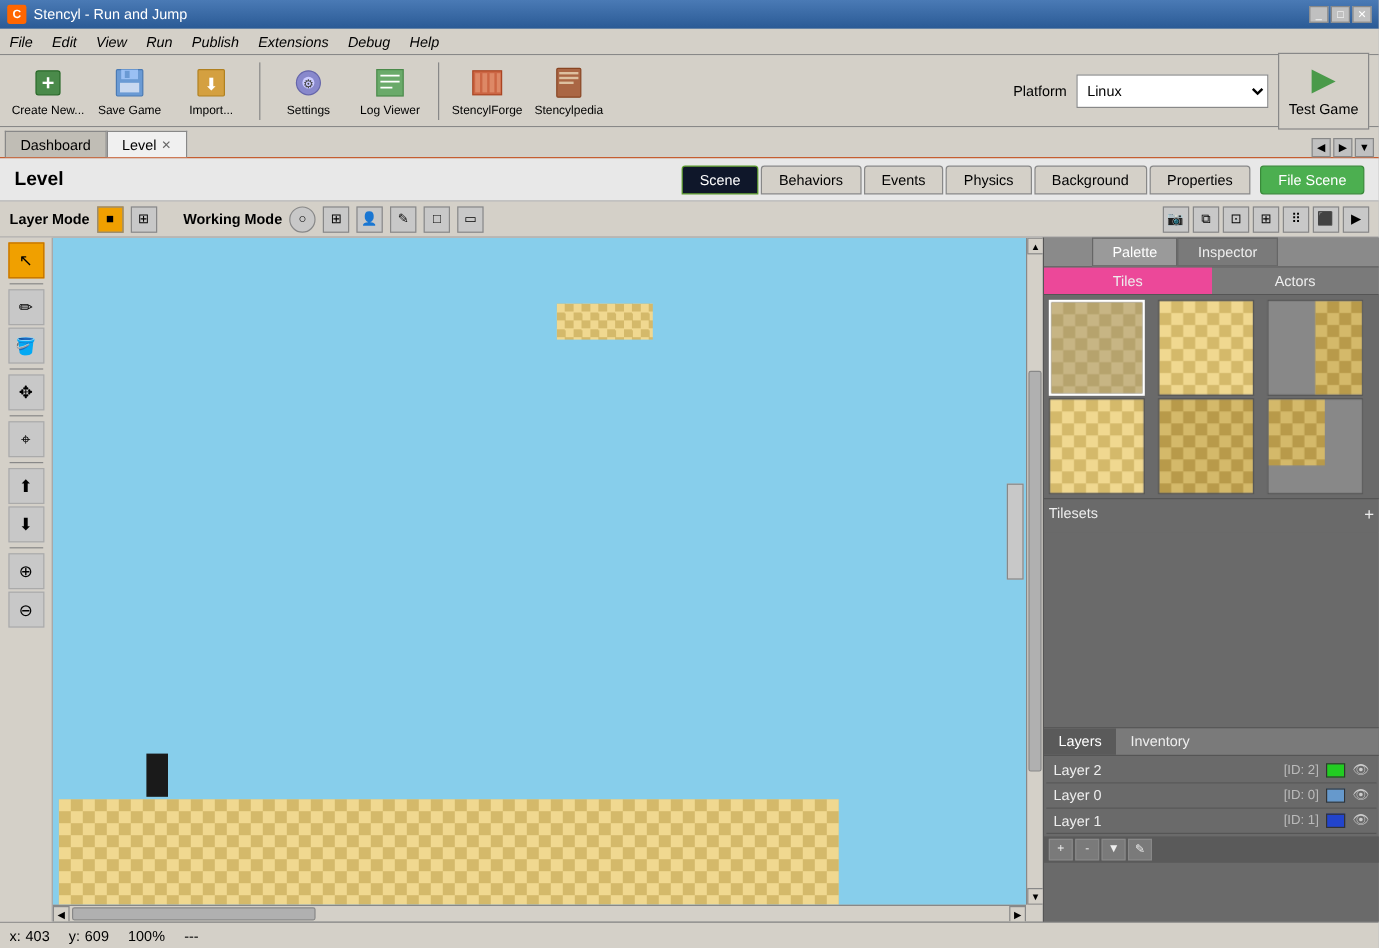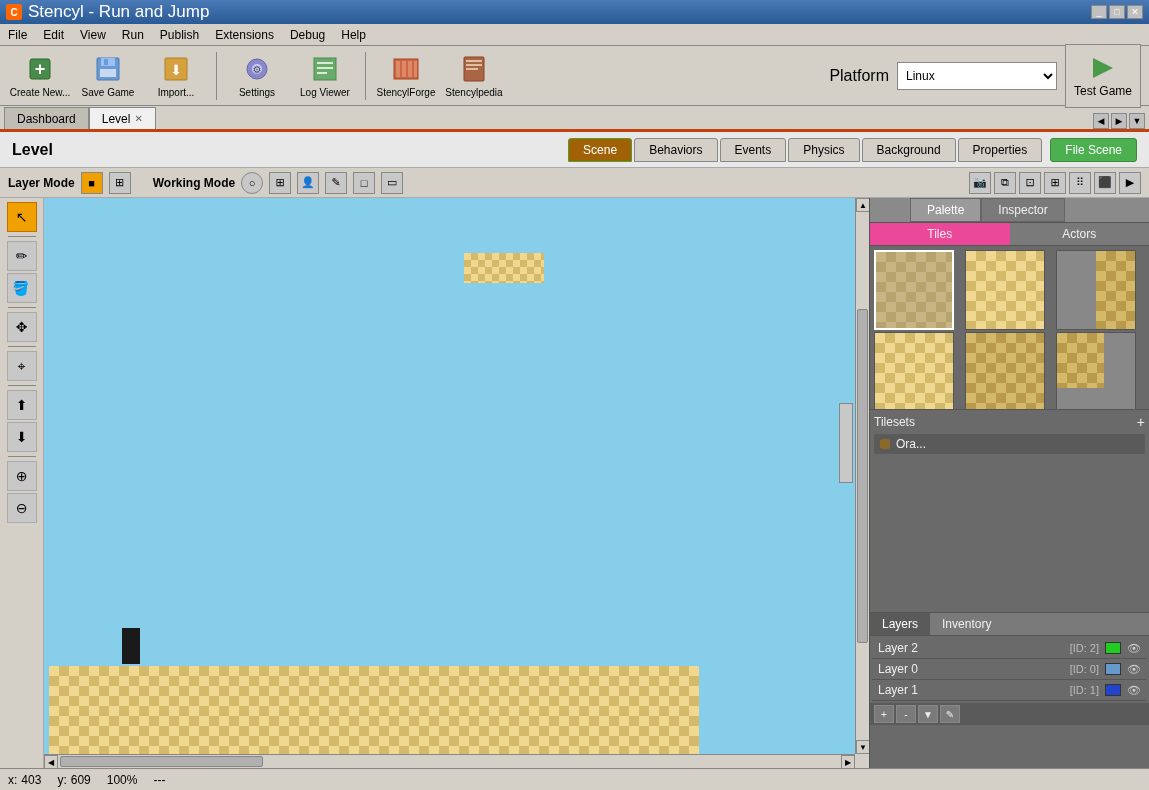--- a/index.html
+++ b/index.html
@@ -9,33 +9,33 @@
     #titlebar {
       background: linear-gradient(to bottom, #4a7ab5, #2a5a95);
       color: white;
       height: 24px;
       display: flex;
       align-items: center;
       padding: 0 6px;
       gap: 6px;
     }
     #titlebar-icon { width: 16px; height: 16px; background: #ff6600; border-radius: 2px; display: flex; align-items: center; justify-content: center; color: white; font-size: 10px; font-weight: bold; }
-    #titlebar-title { flex: 1; font-size: 17px; }
+    #titlebar-title { flex: 1; font-size: 12px; }
     #titlebar-controls { display: flex; gap: 2px; }
     .title-btn { width: 16px; height: 14px; background: #c0c0c0; border: 1px solid #888; font-size: 9px; display: flex; align-items: center; justify-content: center; cursor: pointer; }
 
     
     #menubar {
       background: #d4d0c8;
       height: 22px;
       display: flex;
       align-items: center;
       border-bottom: 1px solid #888;
     }
-    .menu-item { padding: 2px 8px; font-size: 12px; cursor: pointer; height: 18px; display: flex; align-items: center; }
+    .menu-item { padding: 2px 8px; font-size: 12px; cursor: pointer; height: 18px; display: flex; align-items: center; font-style: italic; }
 
     
     #toolbar {
       background: #d4d0c8;
       height: 60px;
       display: flex;
       align-items: center;
       padding: 4px 8px;
       gap: 4px;
       border-bottom: 1px solid #888;
@@ -62,21 +62,21 @@
       gap: 8px;
     }
     #platform-select {
       height: 28px;
       width: 160px;
       background: white;
       border: 1px solid #888;
       padding: 2px 4px;
       font-size: 12px;
     }
-    #platform-label { font-size: 16px; }
+    #platform-label { font-size: 12px; }
     #test-game-btn {
       background: #d4d0c8;
       border: 1px solid #888;
       padding: 4px 8px;
       cursor: pointer;
       font-size: 12px;
       height: 64px;
       display: flex;
       flex-direction: column;
       align-items: center;
@@ -84,21 +84,21 @@
       gap: 2px;
     }
 
     
     #tabbar {
       background: #d4d0c8;
       height: 26px;
       display: flex;
       align-items: flex-end;
       padding: 0 4px;
-      border-bottom: 3px solid #c2410c;
+      border-bottom: 1px solid #c2410c;
     }
     .tab {
       padding: 3px 12px;
       border: 1px solid #888;
       border-bottom: none;
       background: #c0bdb5;
       cursor: pointer;
       font-size: 12px;
       height: 22px;
       display: flex;
@@ -122,21 +122,21 @@
     #level-title { font-size: 16px; font-weight: bold; flex: 1; }
     #level-tabs { display: flex; gap: 2px; }
     .level-tab {
       padding: 4px 14px;
       border: 1px solid #888;
       background: #d4d0c8;
       cursor: pointer;
       font-size: 12px;
       border-radius: 3px 3px 0 0;
     }
-    .level-tab.active { background: #a16207; color: white; border-color: #5a9a2a; }
+    .level-tab.active { background: #0f172a; color: white; border-color: #5a9a2a; }
     #test-scene-btn {
       margin-left: 8px;
       background: #4caf50;
       color: white;
       border: 1px solid #3a8a3a;
       padding: 4px 14px;
       cursor: pointer;
       font-size: 12px;
       border-radius: 3px;
     }
@@ -712,26 +712,20 @@
         <div class="tile-checker-dark" style="width:60%;height:70%;"></div>
       </div>
 
     </div>
 
     <div id="tilesets-section">
       <div id="tilesets-header">
         <span>Tilesets</span>
         <span class="tileset-add-btn">+</span>
       </div>
-      <div id="tilesets-list">
-        <div class="tileset-item">
-          <div class="tileset-dot"></div>
-          <span>Ora...</span>
-        </div>
-      </div>
     </div>
 
     <div style="flex:1;background:#6a6a6a;"></div>
 
     <div id="layers-section">
       <div id="layers-tabs">
         <div class="layers-tab active">Layers</div>
         <div class="layers-tab">Inventory</div>
       </div>
       <div id="layers-list">

